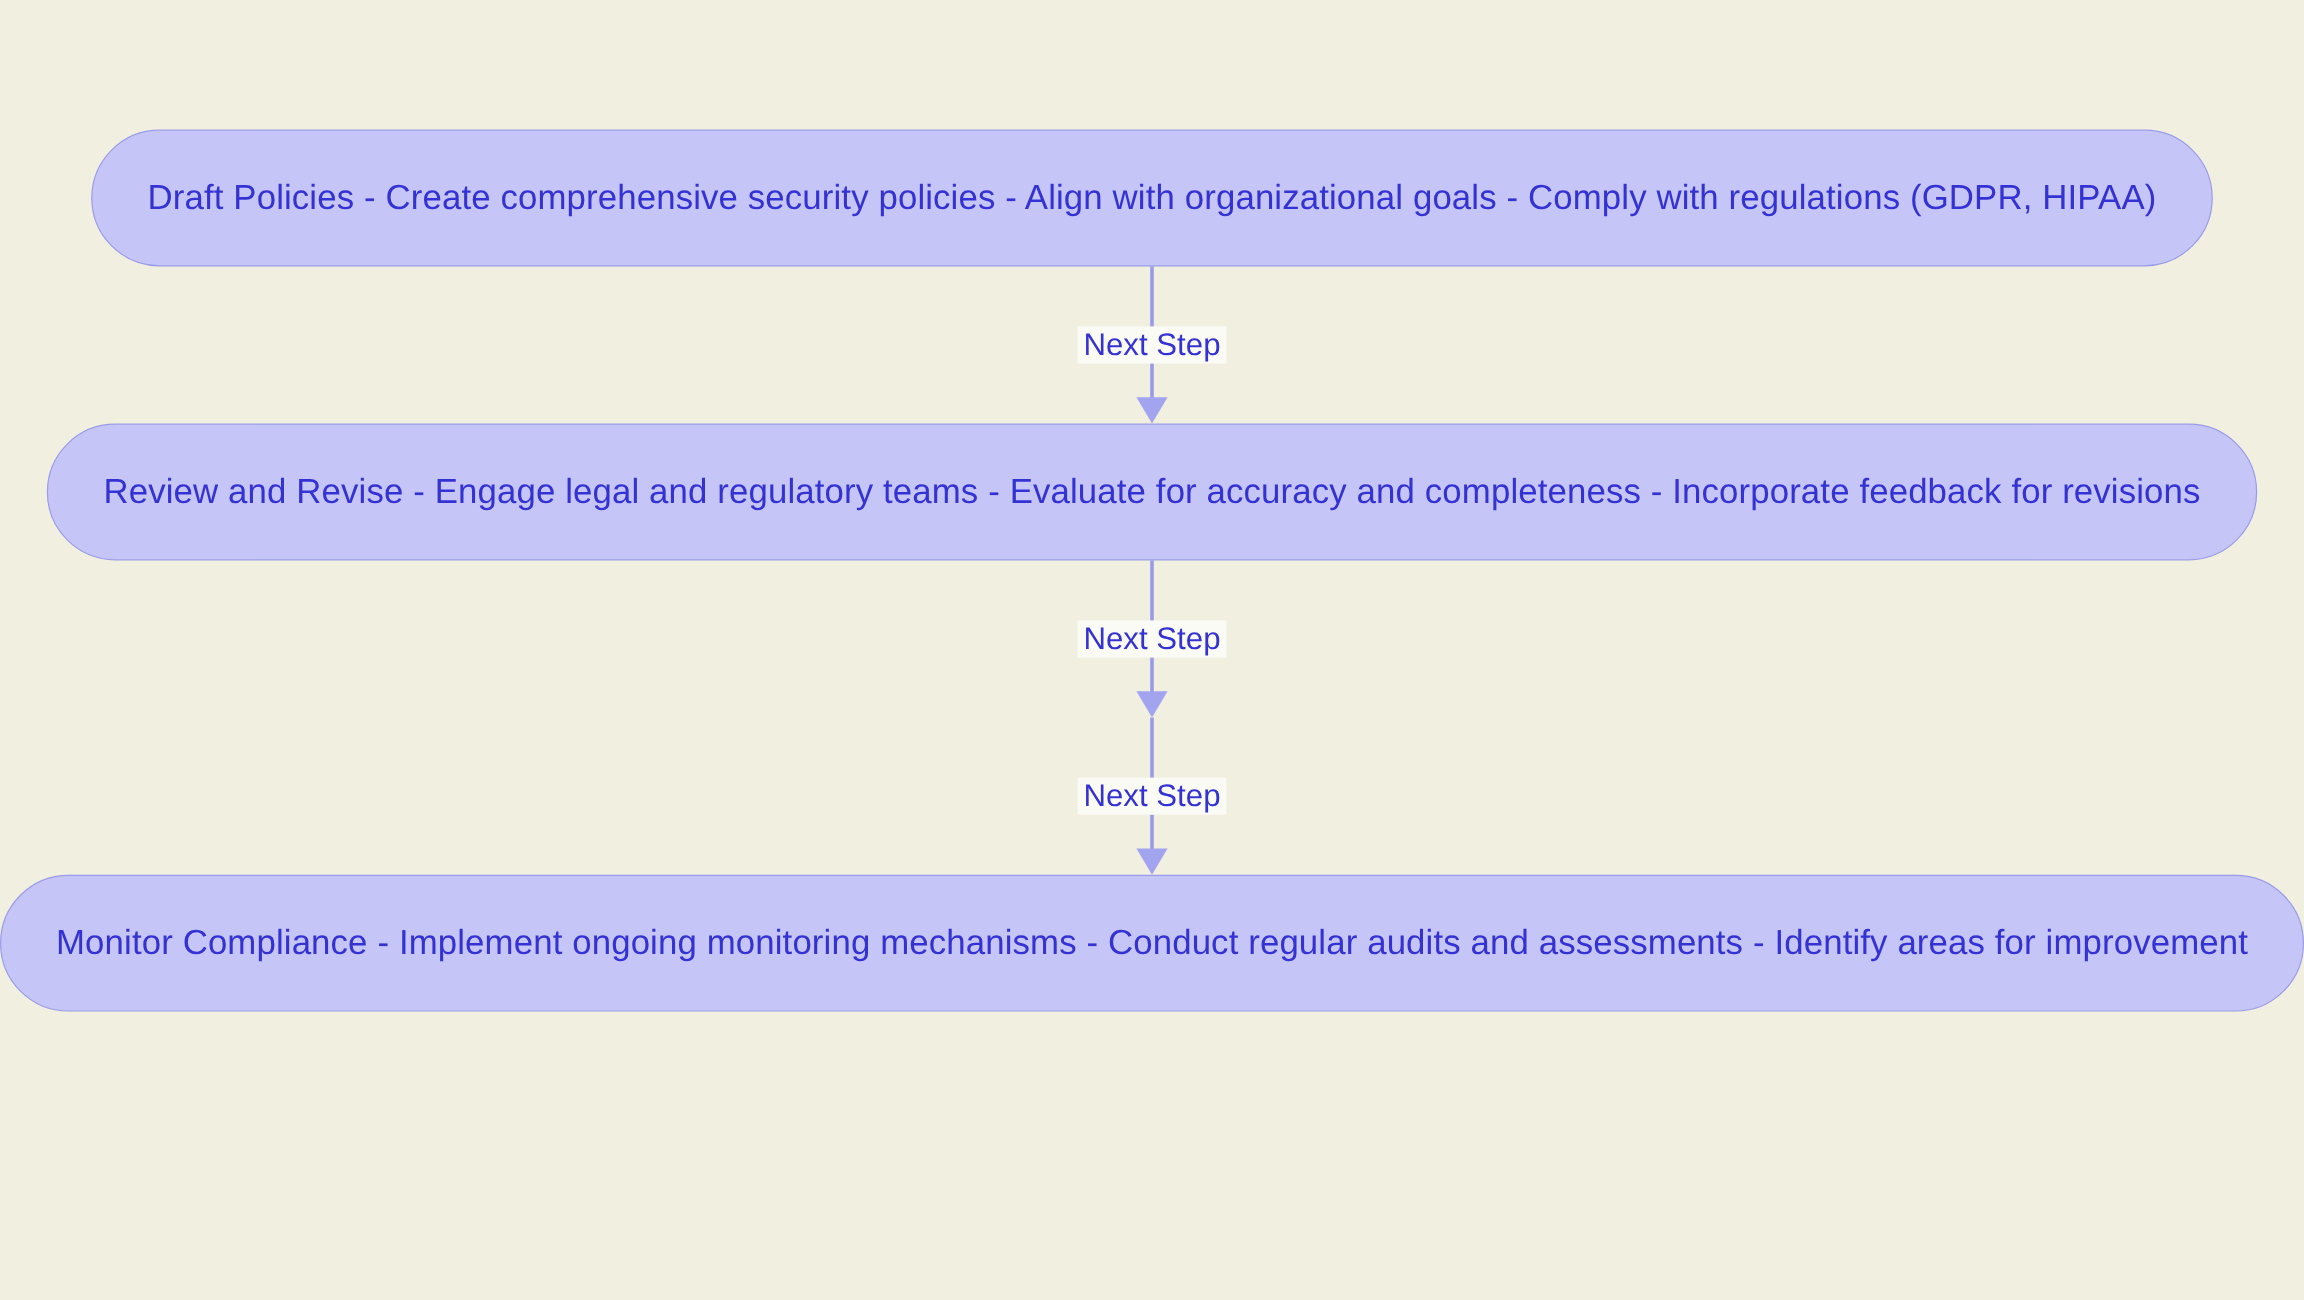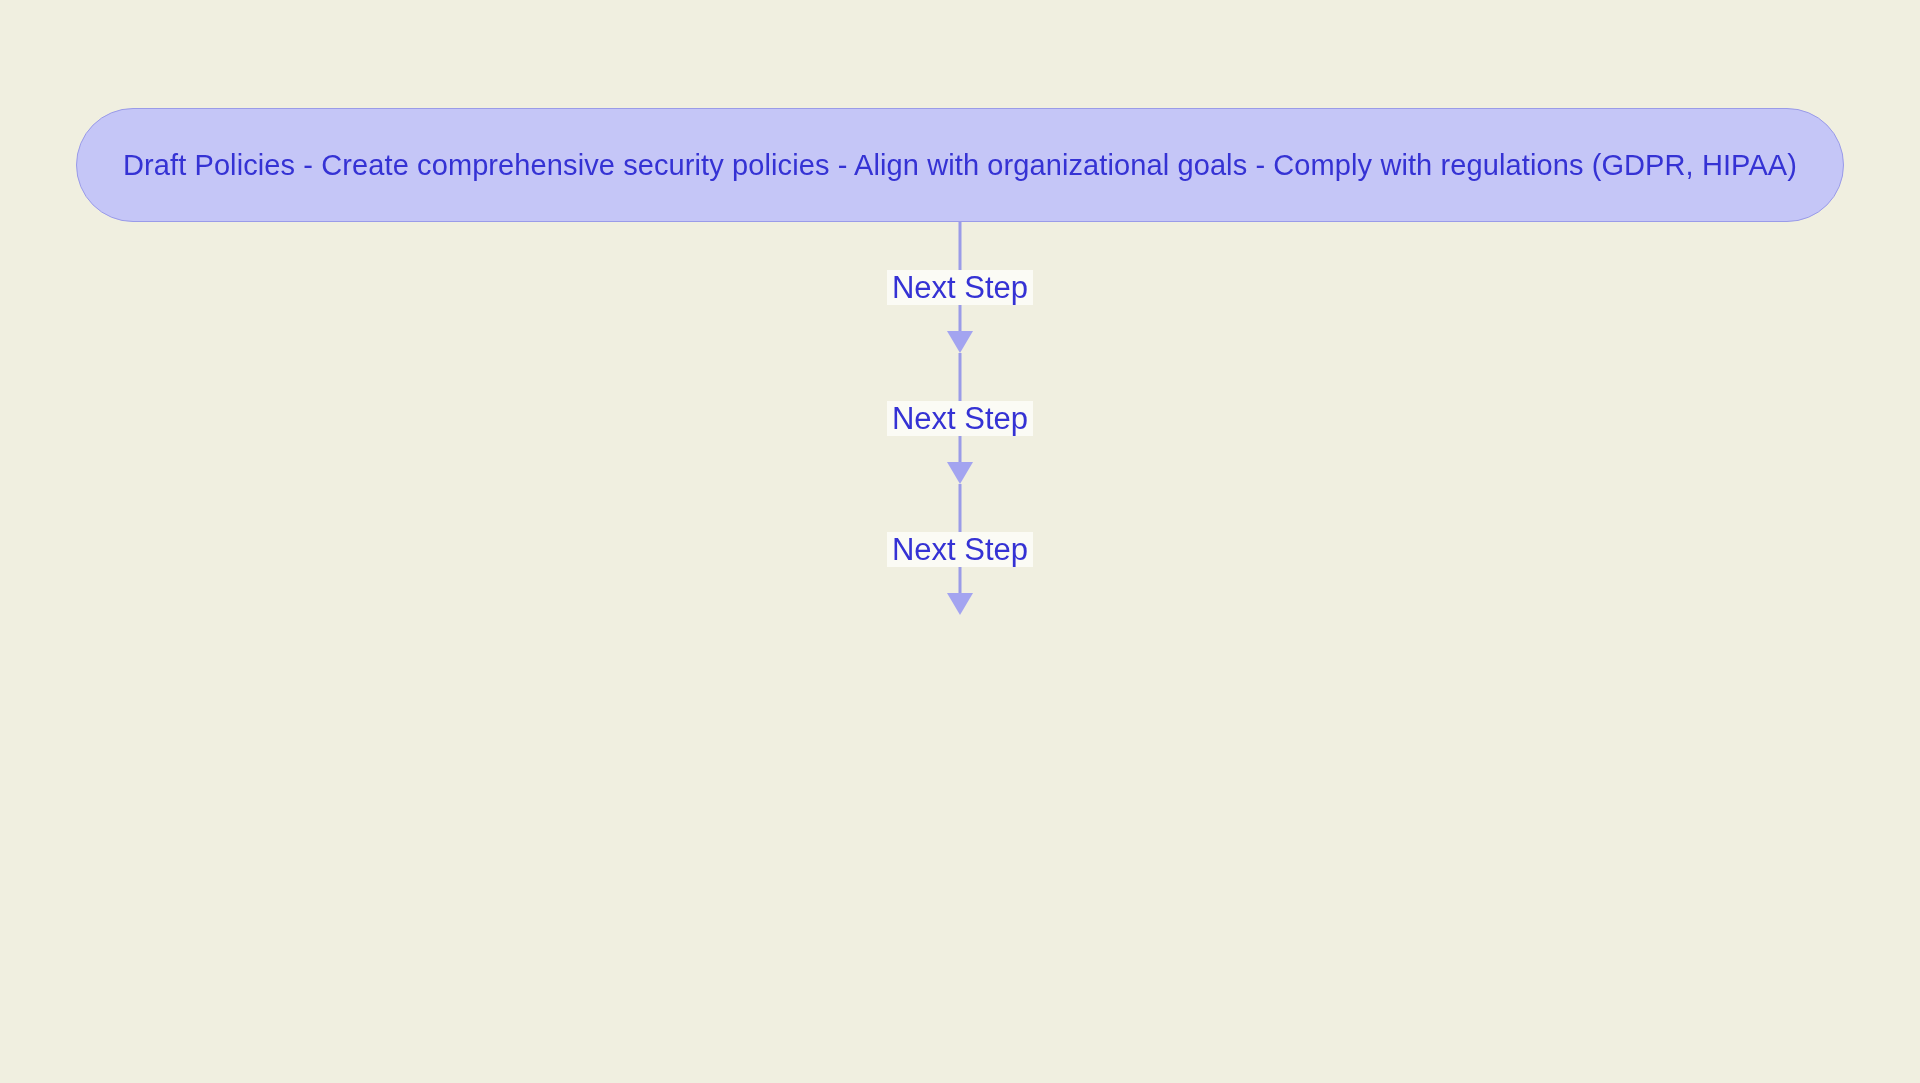--- a/index.html
+++ b/index.html
@@ -73,49 +73,55 @@
     border-left: 13px solid transparent;
     border-right: 13px solid transparent;
     border-top: 22px solid #a3a4f0;
   }
 
   .connector .edge-label {
     position: relative;
     z-index: 2;
     background: #fbfbf5;
     color: #3532d4;
-    font-size: 31px;
+    font-size: 26px;
     line-height: 1.08;
     padding: 1px 5px;
     white-space: nowrap;
   }
 </style>
 </head>
 <body>
 
 <div id="flowchart">
 
   <div class="node">
     <span>Draft Policies - Create comprehensive security policies - Align with organizational goals - Comply with regulations (GDPR, HIPAA)</span>
   </div>
 
   <div class="connector">
     <div class="line"></div>
     <div class="arrowhead"></div>
     <span class="edge-label">Next Step</span>
   </div>
 
+  <div class="node">
+    <span>Review and Revise - Engage legal and regulatory teams - Evaluate for accuracy and completeness - Incorporate feedback for revisions</span>
+  </div>
 
   <div class="connector">
     <div class="line"></div>
     <div class="arrowhead"></div>
     <span class="edge-label">Next Step</span>
   </div>
 
 
   <div class="connector">
     <div class="line"></div>
     <div class="arrowhead"></div>
     <span class="edge-label">Next Step</span>
   </div>
 
+  <div class="node">
+    <span>Monitor Compliance - Implement ongoing monitoring mechanisms - Conduct regular audits and assessments - Identify areas for improvement</span>
+  </div>
 
 </div>
 
 </body></html>

